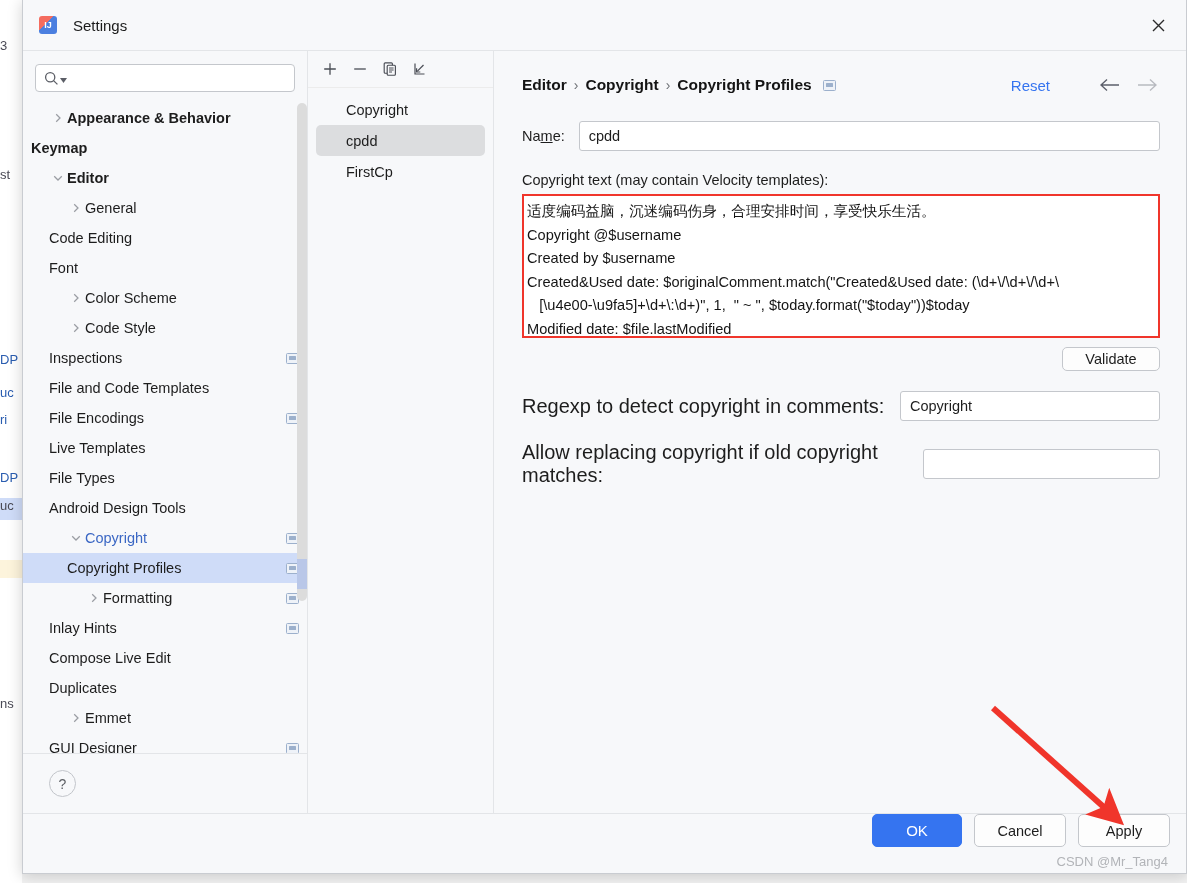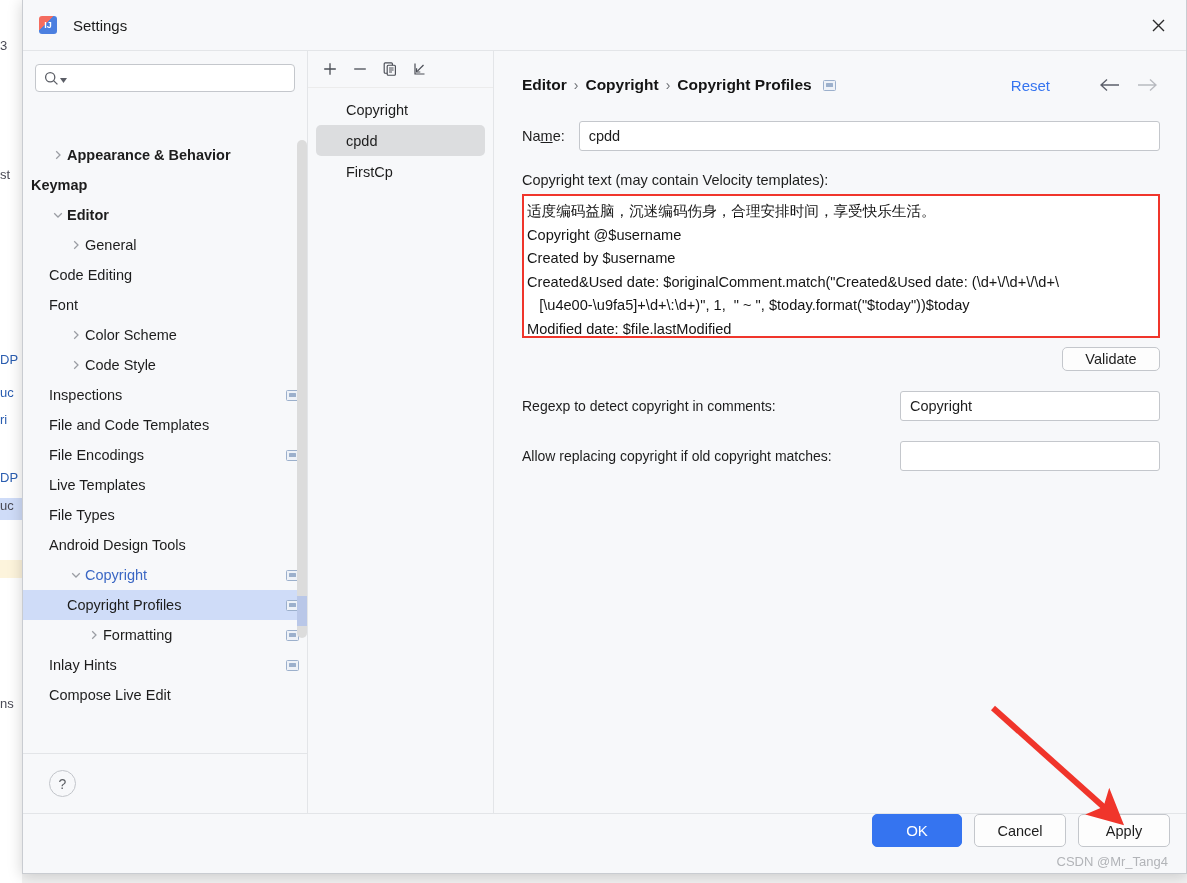--- a/index.html
+++ b/index.html
@@ -74,21 +74,20 @@
   
   #body-row { flex:1 1 auto; display:flex; min-height:0; }
 
   
   #left-col {
     width:285px; flex:0 0 285px;
     display:flex; flex-direction:column;
     background:#f7f8fa;
     border-right:1px solid #e3e5e8;
     min-height:0;
-    gap:37px;
   }
   #search-wrap { padding:13px 12px 11px 12px; }
   #search-box {
     height:28px; background:#ffffff;
     border:1px solid #c4c7cc; border-radius:4px;
     display:flex; align-items:center; padding:0 8px;
   }
   #search-box svg { flex:0 0 auto; }
   #search-input {
     border:none; outline:none; flex:1 1 auto;
@@ -228,21 +227,21 @@
   #validate-row { display:flex; justify-content:flex-end; margin-top:9px; }
   .btn {
     border:1px solid #c4c7cc; border-radius:5px;
     background:#fdfdfd; font-size:14.5px; color:#1d1d1d;
     height:24px; padding:0 17px; cursor:pointer;
     font-family:"Liberation Sans", sans-serif;
   }
   #validate-btn { width:98px; padding:0; }
 
   .field-row { display:flex; align-items:center; margin-top:20px; }
-  .field-label { font-size:14px; color:#1d1d1d; }
+  .field-label { font-size:20px; color:#1d1d1d; }
   .field-input {
     margin-left:auto; width:260px; height:30px;
     border:1px solid #c4c7cc; border-radius:3px;
     background:#fff; padding:0 9px; font-size:14.5px; color:#1d1d1d;
     outline:none; font-family:"Liberation Sans", sans-serif;
   }
 
   
   #annot-arrow { position:absolute; left:0; top:0; width:1165px; height:874px; pointer-events:none; }
 

